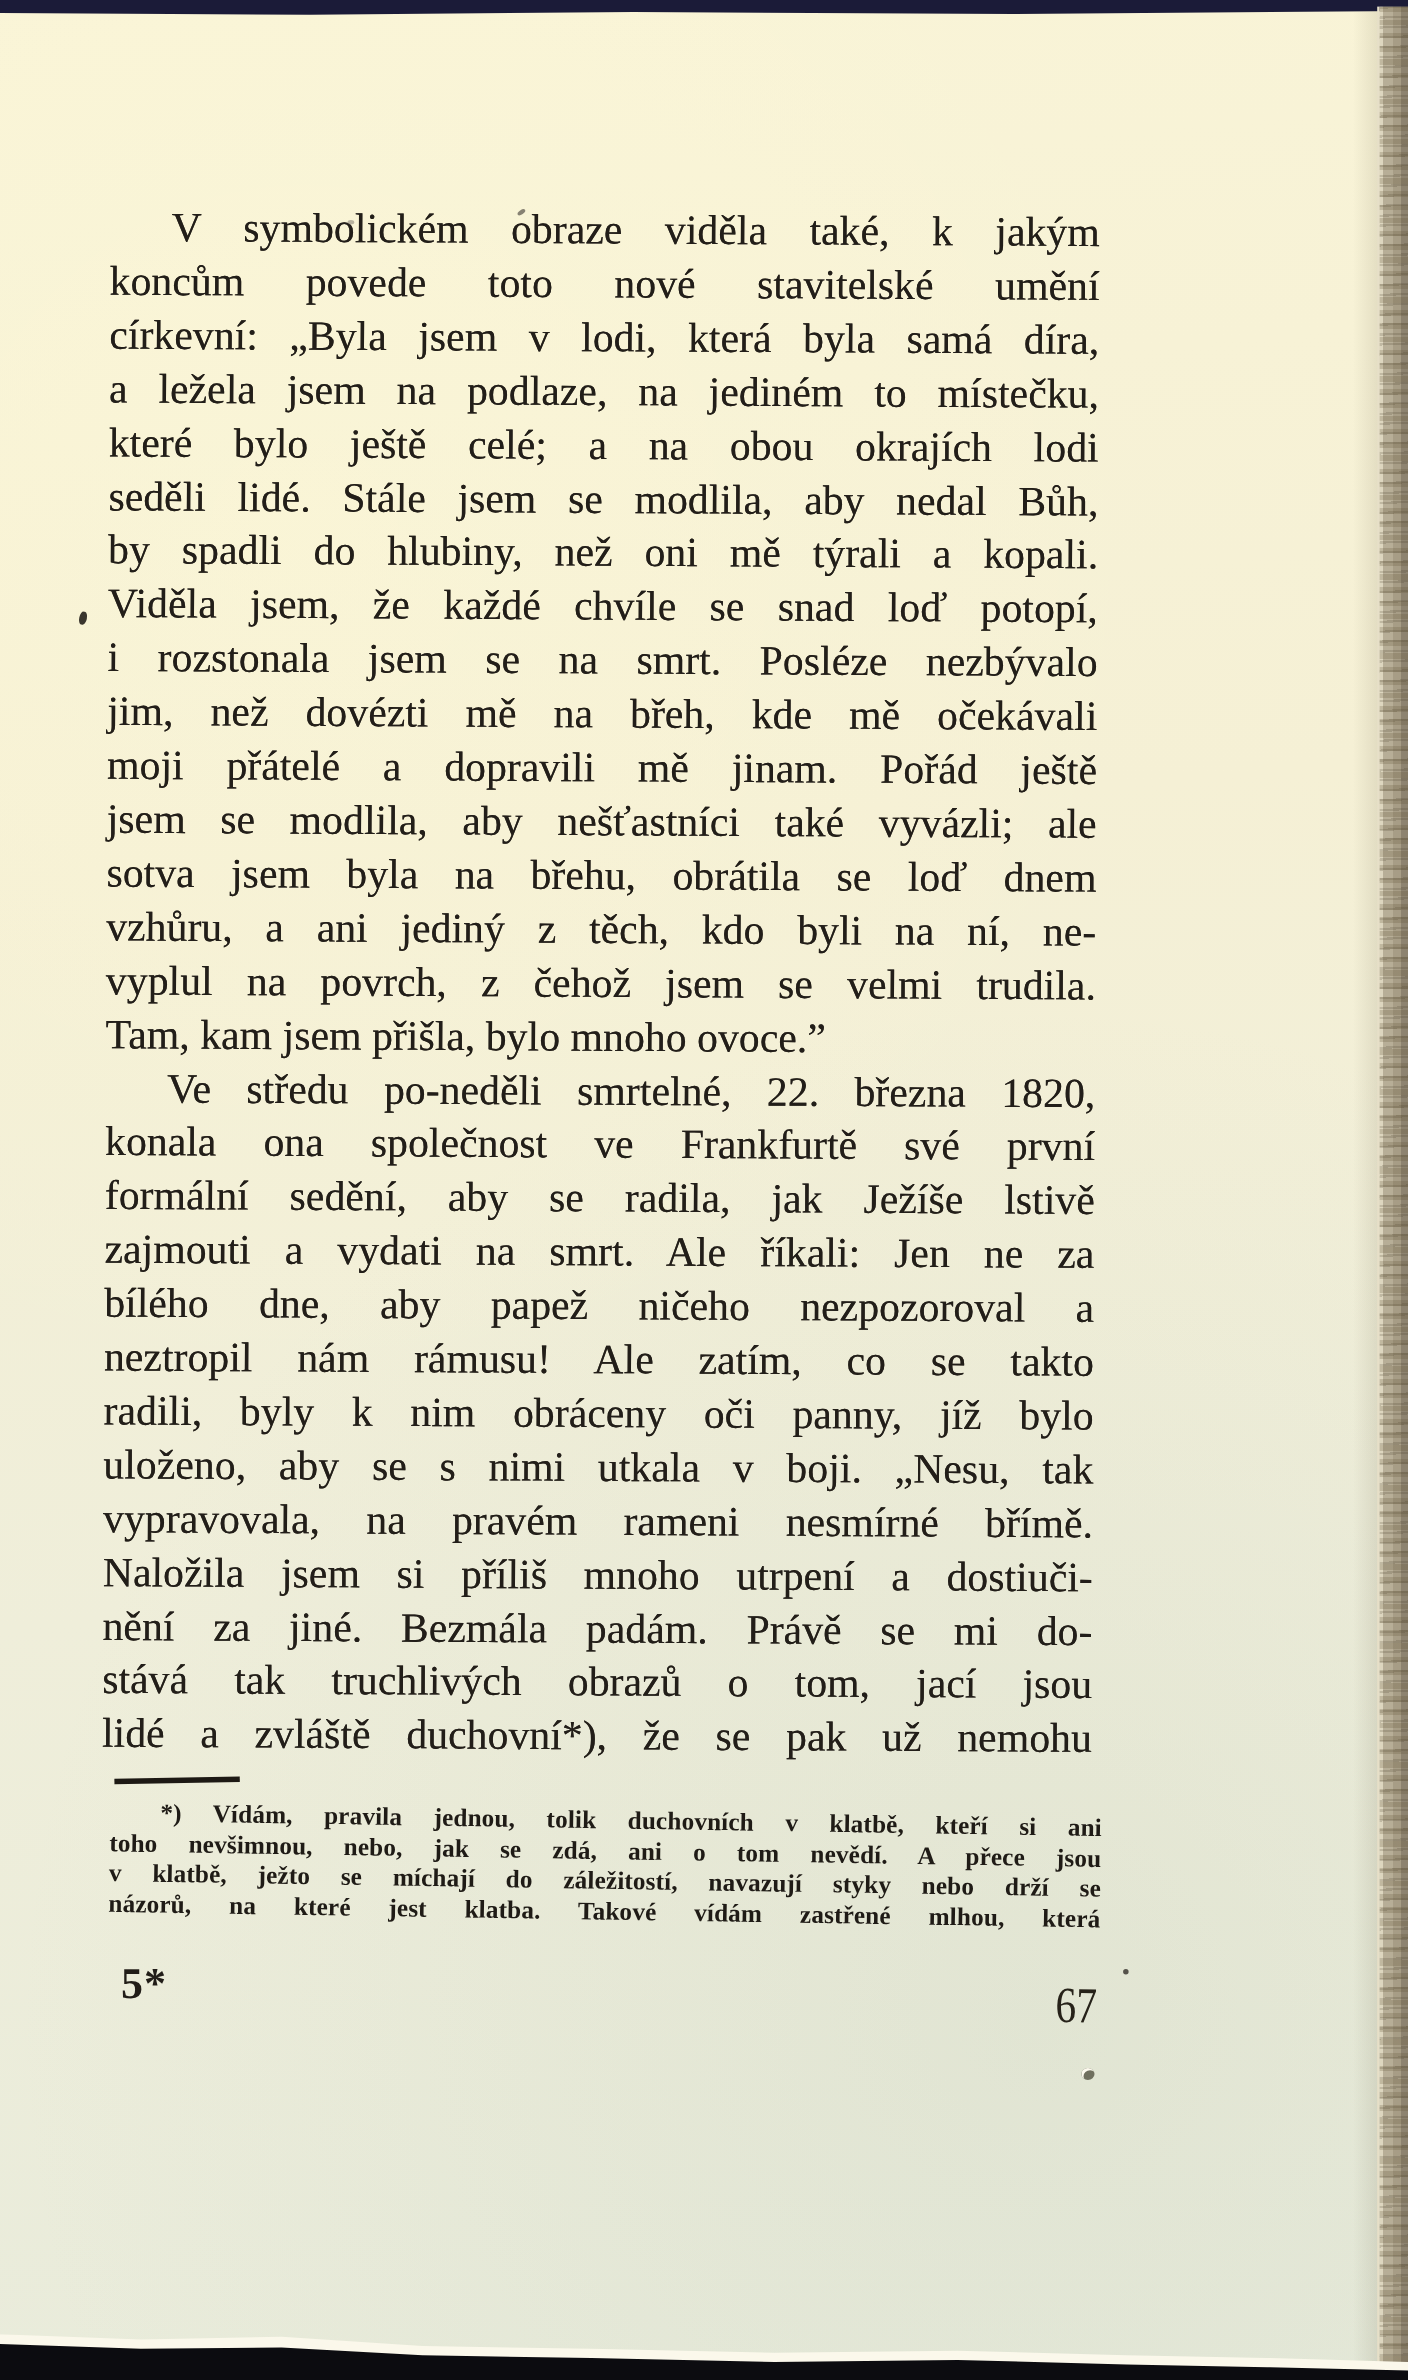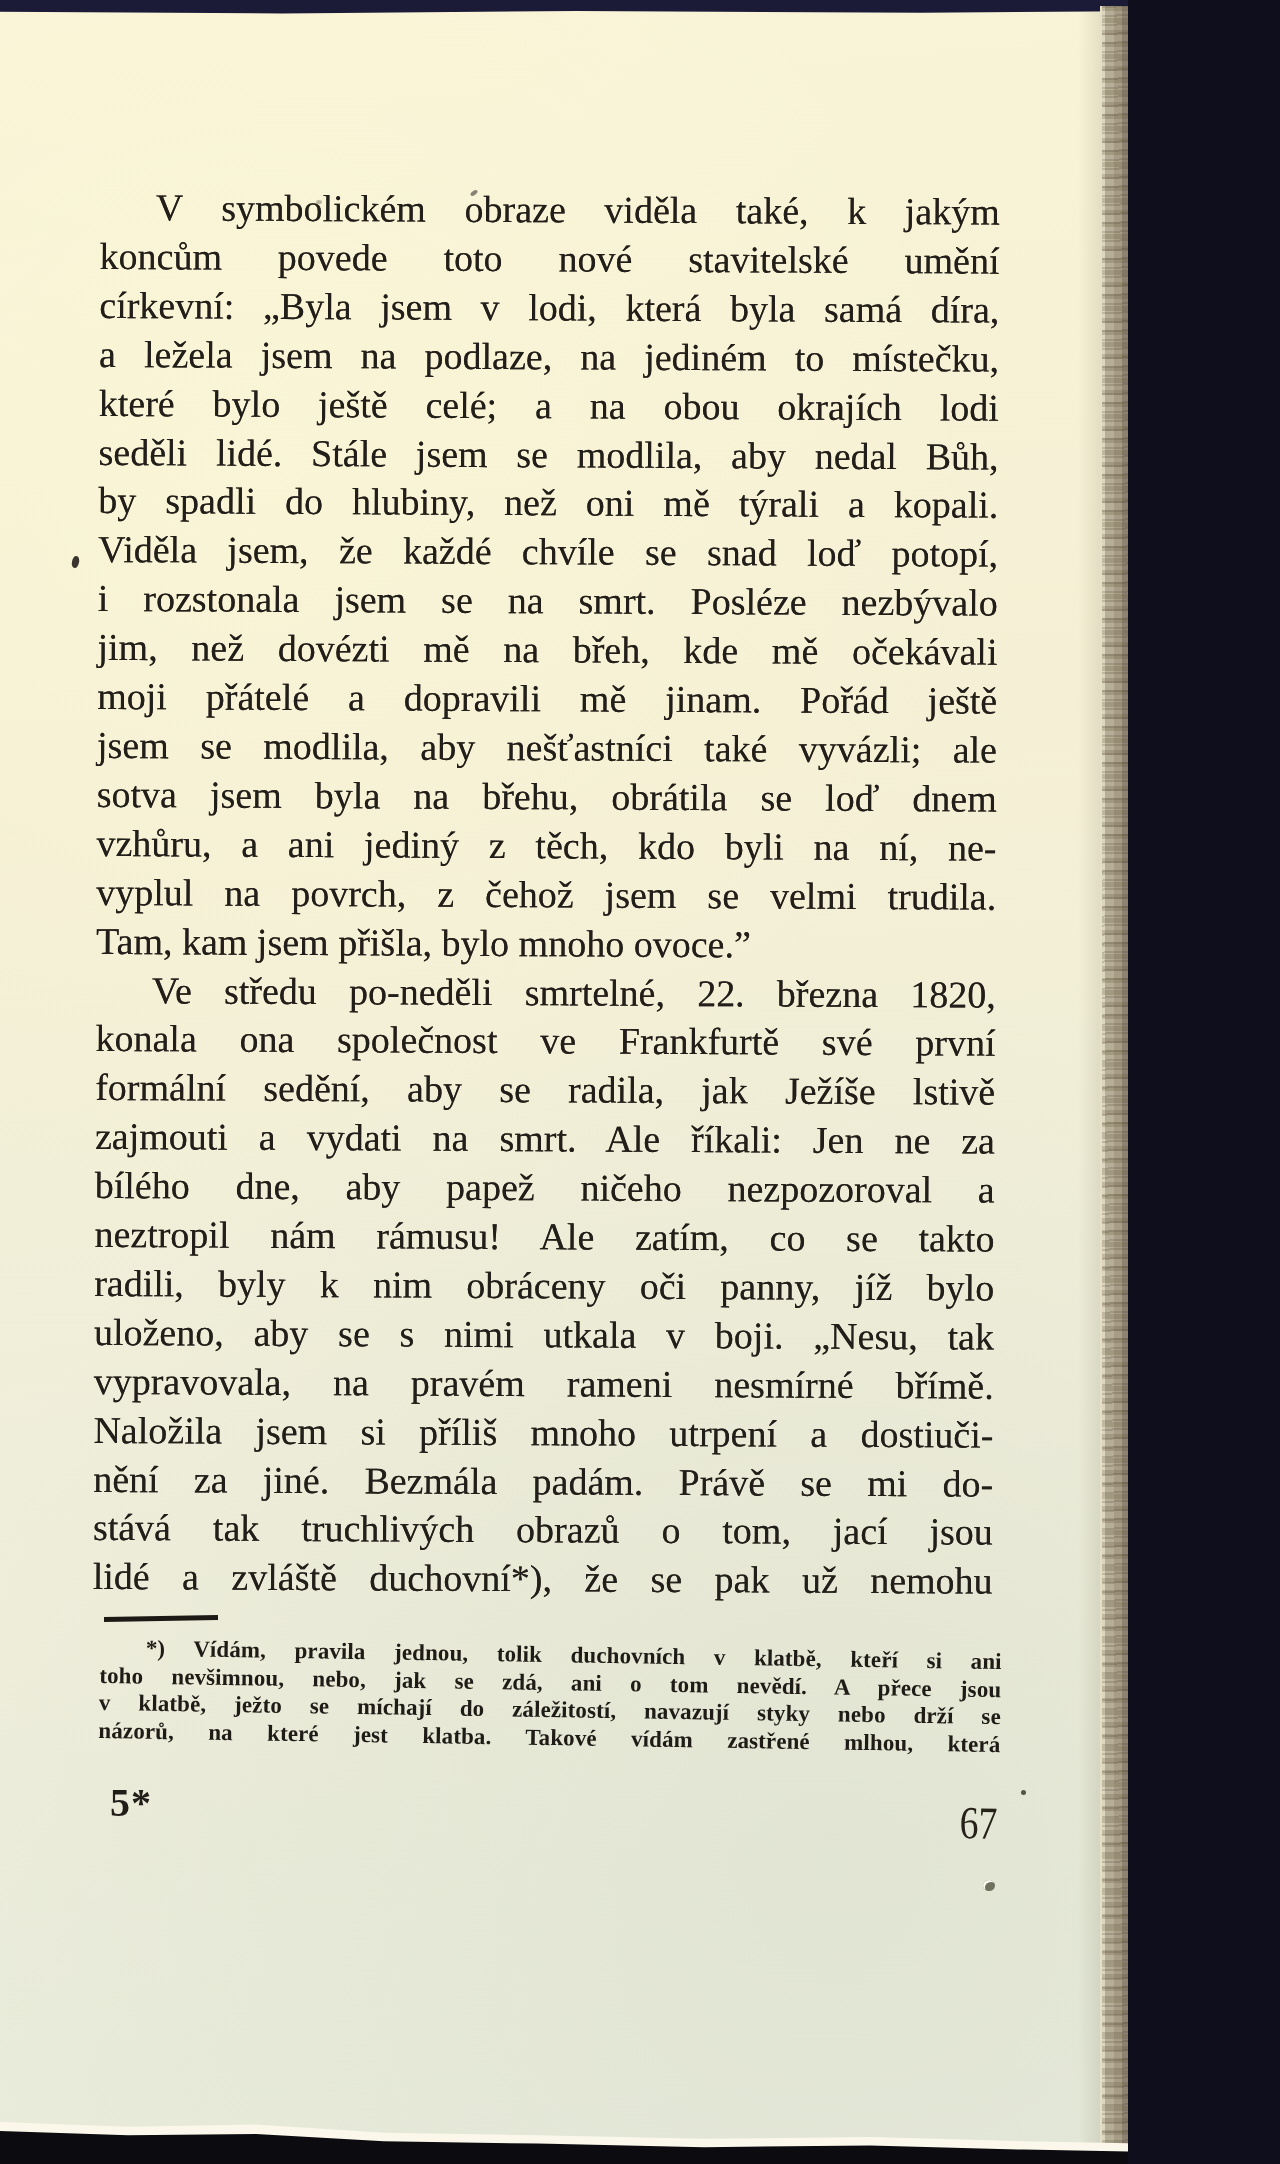--- a/index.html
+++ b/index.html
@@ -1,18 +1,18 @@
 <!DOCTYPE html>
 <html><head>
 <meta charset="utf-8">
 <style>
   html,body{margin:0;padding:0;background:#0e0e1c;}
   .scan{
     position:relative;
-    width:1128px;height:2164px;
+    width:1280px;height:2164px;
     overflow:hidden;
     background:#f97316;
     font-family:"Liberation Serif","DejaVu Serif",serif;
   }
   
   .page{
     position:absolute;left:0;top:10px;right:24px;bottom:0;
     background:
       radial-gradient(circle at 22% 22%, rgba(255,250,215,0.35), rgba(255,250,215,0) 42%),
       radial-gradient(circle at 75% 85%, rgba(185,198,180,0.20), rgba(185,198,180,0) 45%),

